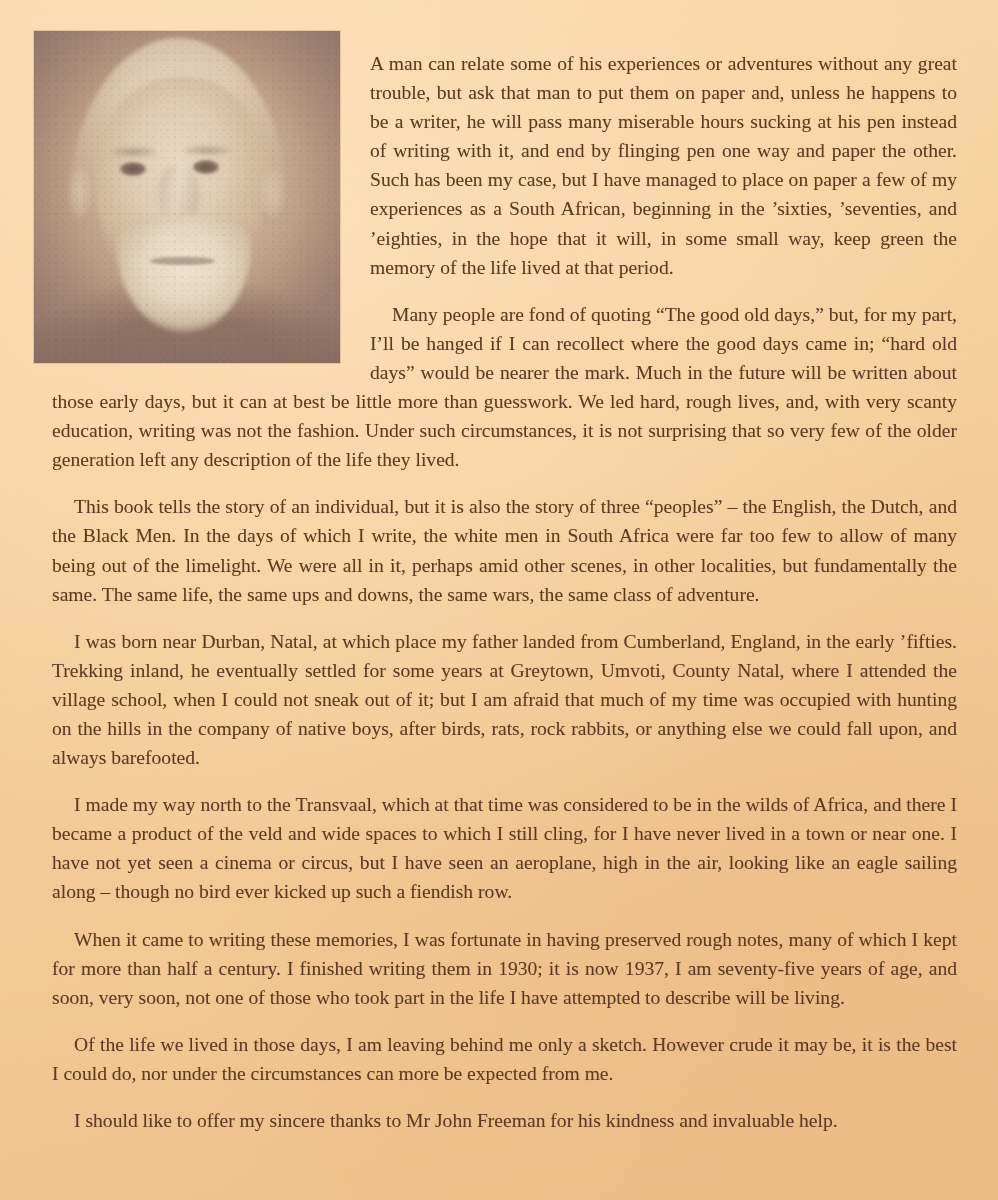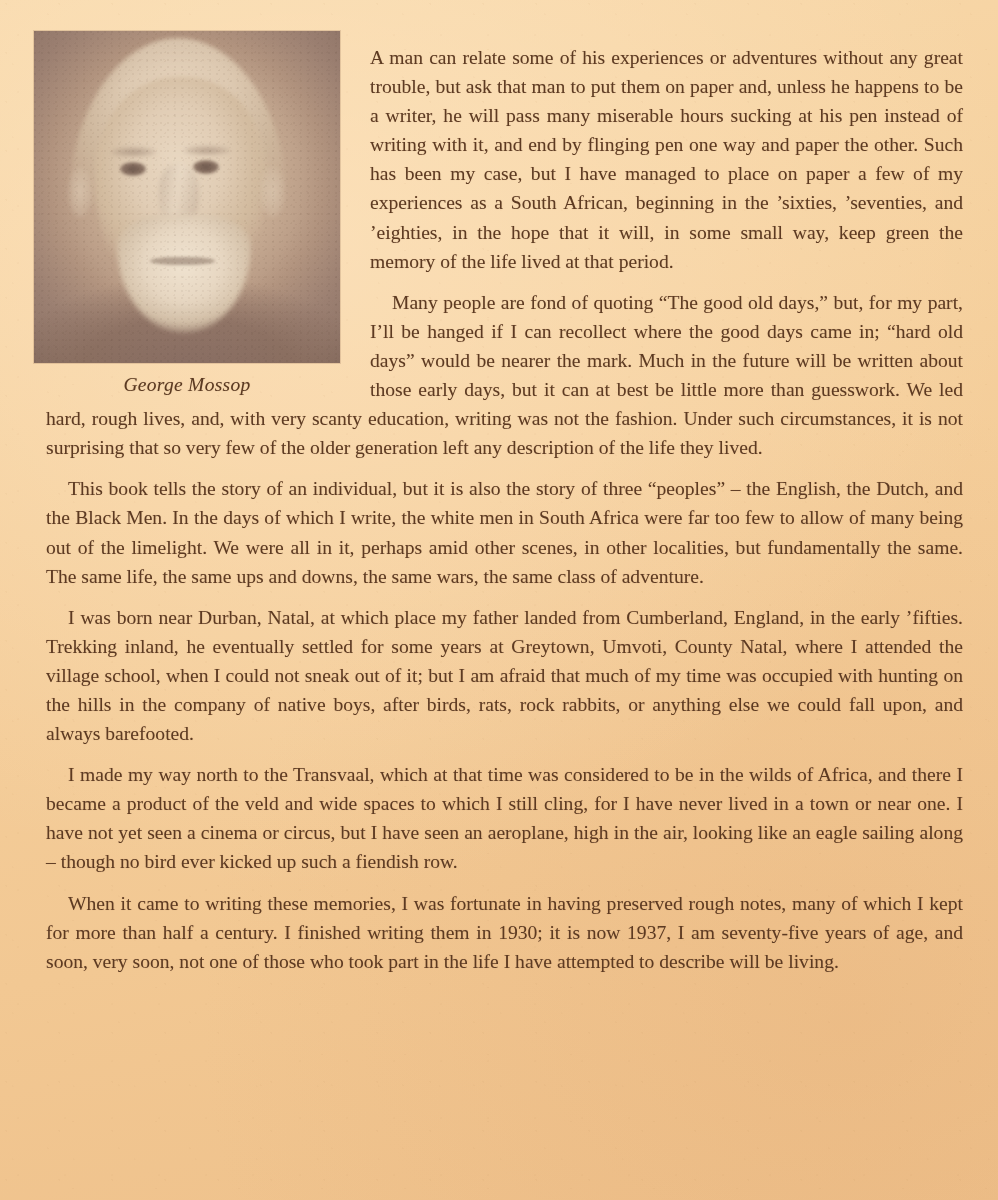--- a/index.html
+++ b/index.html
@@ -203,21 +203,21 @@
     z-index: 1;
     color: #5d3a22;
     font-size: 19.6px;
     line-height: 29.1px;
     text-align: justify;
     text-justify: inter-word;
     hyphens: none;
     text-shadow: 0 0 1px rgba(93,58,34,0.22);
   }
   .body-text p {
-    margin: 12px;
+    margin: 18px;
     text-indent: 22px;
   }
   .body-text p.first {
     text-indent: 0;
   }
   .clearfix:after {
     content: "";
     display: block;
     clear: both;
   }
@@ -240,25 +240,26 @@
       <div class="eye l"></div>
       <div class="eye r"></div>
       <div class="nose"></div>
       <div class="nostril l"></div>
       <div class="nostril r"></div>
       <div class="beard"></div>
       <div class="mouth"></div>
       <div class="grain"></div>
       <div class="vignette"></div>
     </div>
-    <figcaption class="caption">George Mossop</figcaption>
   </figure>
 
   <div class="body-text clearfix">
     <p class="first">A man can relate some of his experiences or adventures without any great trouble, but ask that man to put them on paper and, unless he happens to be a writer, he will pass many miserable hours sucking at his pen instead of writing with it, and end by flinging pen one way and paper the other. Such has been my case, but I have managed to place on paper a few of my experiences as a South African, beginning in the ’sixties, ’seventies, and ’eighties, in the hope that it will, in some small way, keep green the memory of the life lived at that period.</p>
     <p>Many people are fond of quoting “The good old days,” but, for my part, I’ll be hanged if I can recollect where the good days came in; “hard old days” would be nearer the mark. Much in the future will be written about those early days, but it can at best be little more than guesswork. We led hard, rough lives, and, with very scanty education, writing was not the fashion. Under such circumstances, it is not surprising that so very few of the older generation left any description of the life they lived.</p>
     <p>This book tells the story of an individual, but it is also the story of three “peoples” – the English, the Dutch, and the Black Men. In the days of which I write, the white men in South Africa were far too few to allow of many being out of the limelight. We were all in it, perhaps amid other scenes, in other localities, but fundamentally the same. The same life, the same ups and downs, the same wars, the same class of adventure.</p>
     <p>I was born near Durban, Natal, at which place my father landed from Cumberland, England, in the early ’fifties. Trekking inland, he eventually settled for some years at Greytown, Umvoti, County Natal, where I attended the village school, when I could not sneak out of it; but I am afraid that much of my time was occupied with hunting on the hills in the company of native boys, after birds, rats, rock rabbits, or anything else we could fall upon, and always barefooted.</p>
     <p>I made my way north to the Transvaal, which at that time was considered to be in the wilds of Africa, and there I became a product of the veld and wide spaces to which I still cling, for I have never lived in a town or near one. I have not yet seen a cinema or circus, but I have seen an aeroplane, high in the air, looking like an eagle sailing along – though no bird ever kicked up such a fiendish row.</p>
     <p>When it came to writing these memories, I was fortunate in having preserved rough notes, many of which I kept for more than half a century. I finished writing them in 1930; it is now 1937, I am seventy-five years of age, and soon, very soon, not one of those who took part in the life I have attempted to describe will be living.</p>
+    <p>Of the life we lived in those days, I am leaving behind me only a sketch. However crude it may be, it is the best I could do, nor under the circumstances can more be expected from me.</p>
+    <p>I should like to offer my sincere thanks to Mr John Freeman for his kindness and invaluable help.</p>
   </div>
 
 </div>
 
 </body></html>

